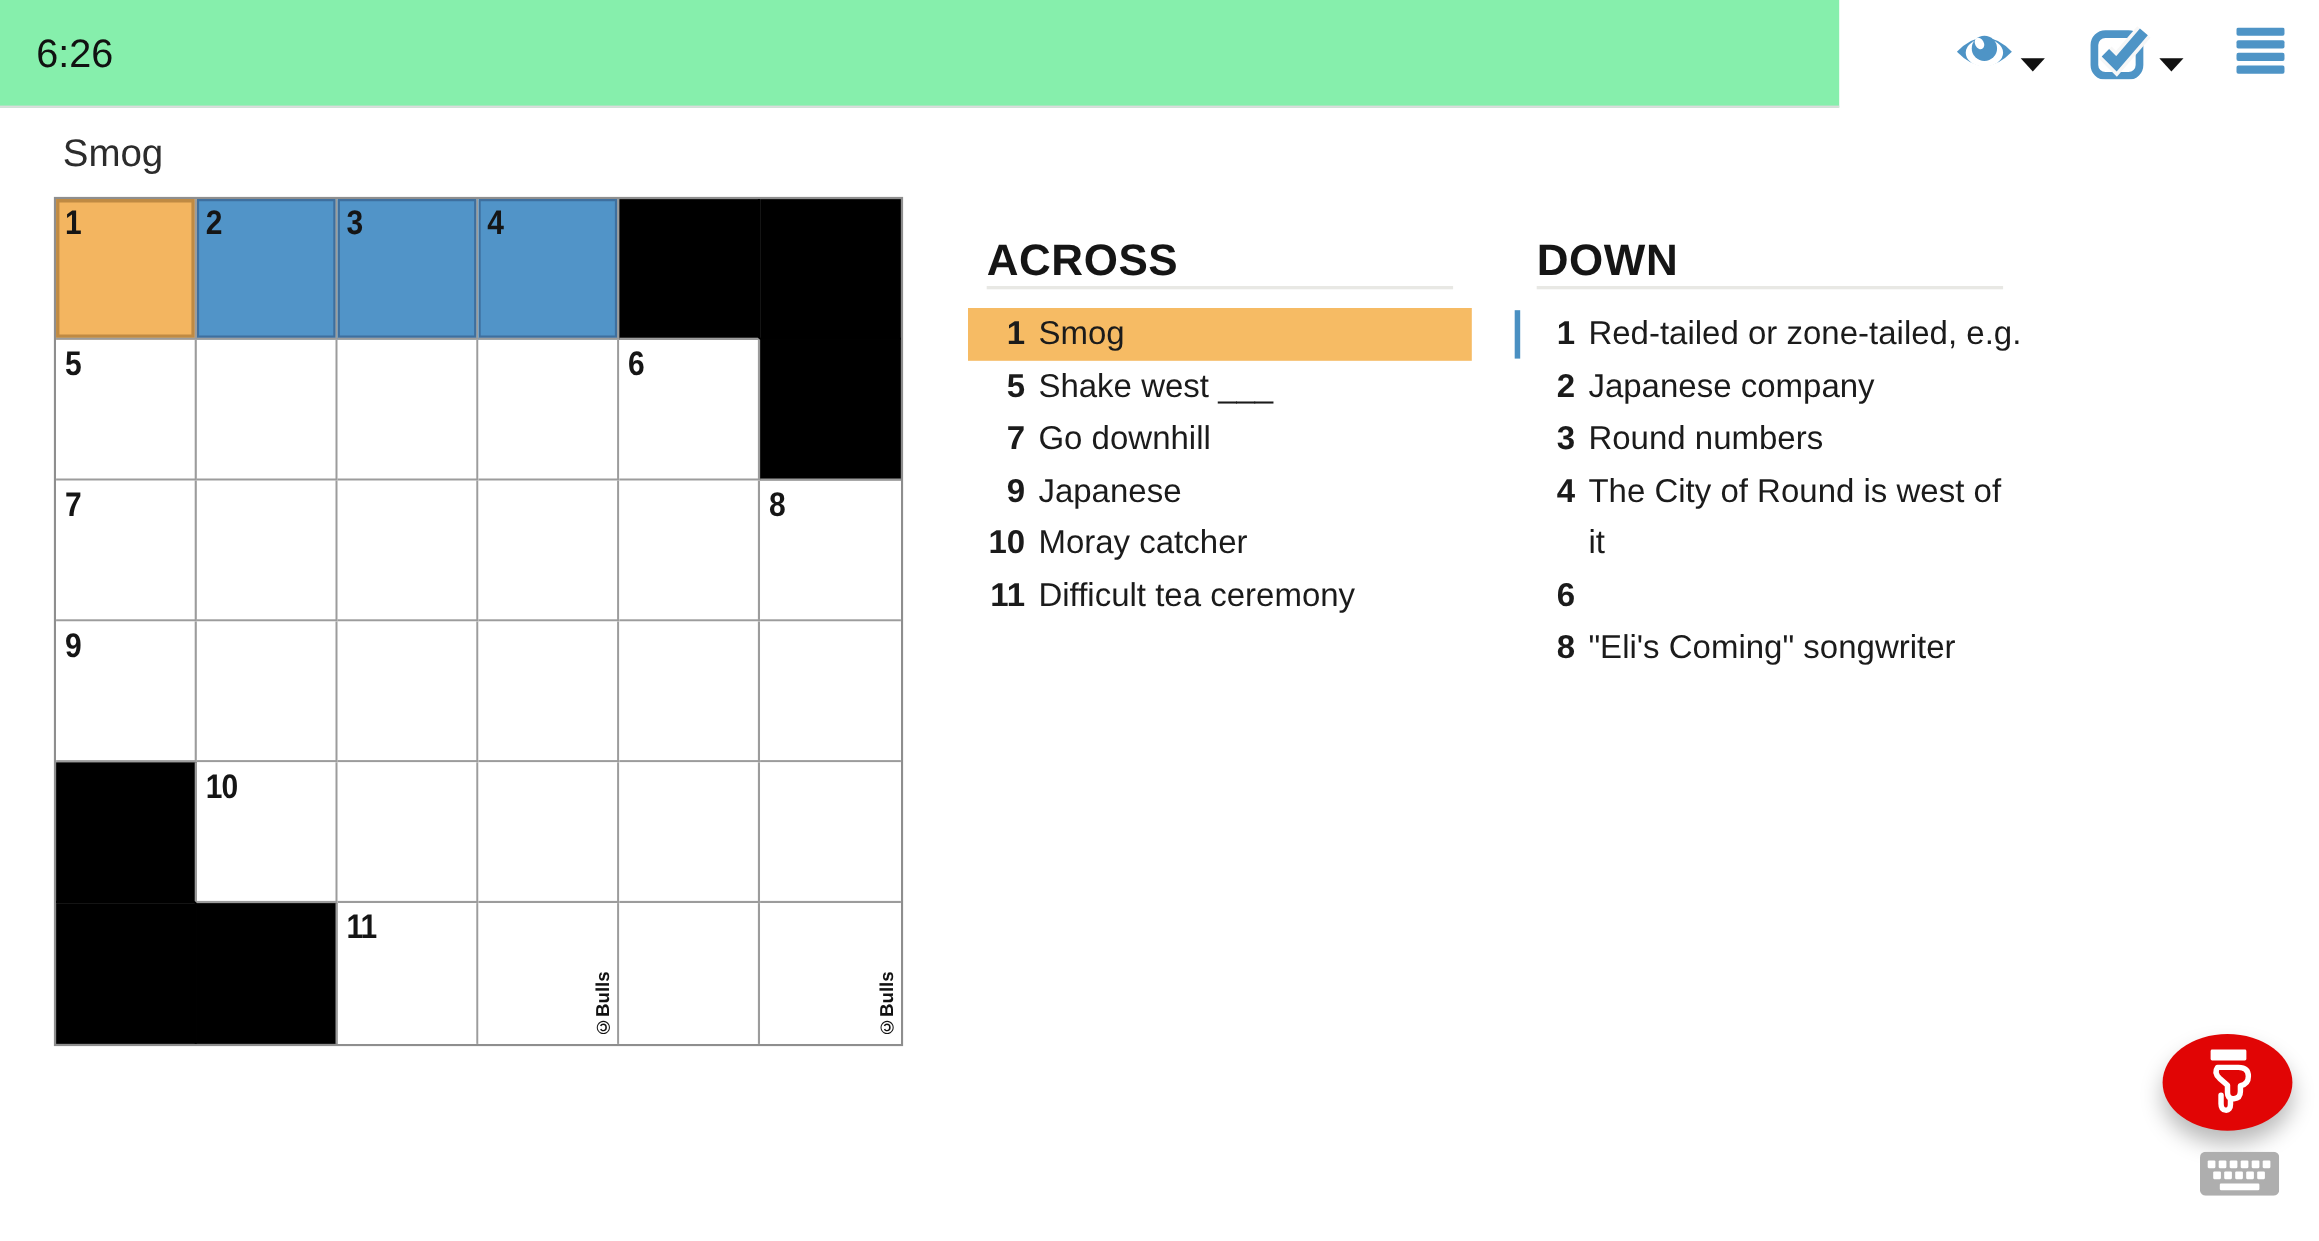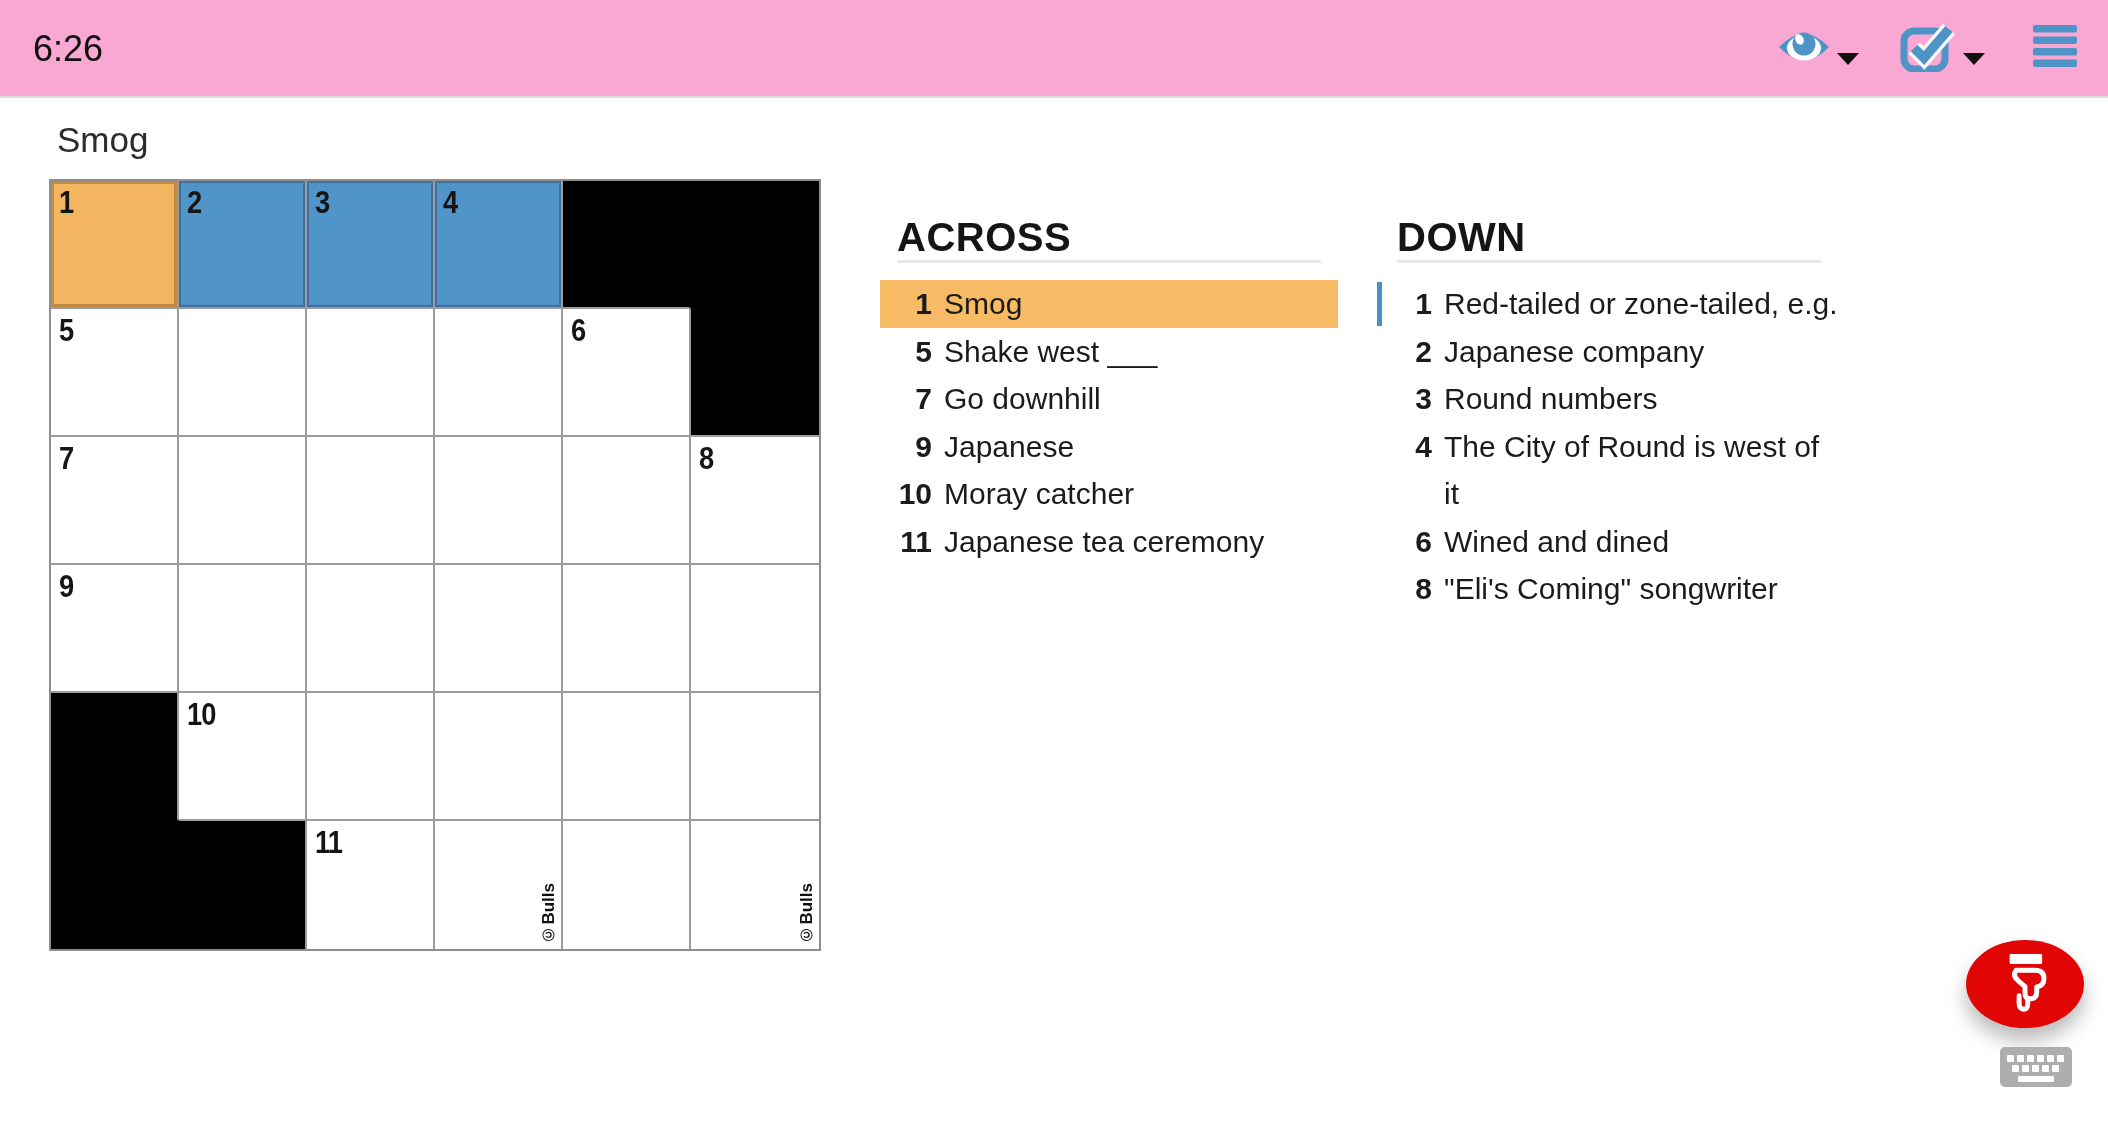--- a/index.html
+++ b/index.html
@@ -2,22 +2,22 @@
 <html><head>
 <meta charset="utf-8">
 <style>
   html,body{margin:0;padding:0;}
   body{
     width:2108px;height:1128px;position:relative;overflow:hidden;
     background:#ffffff;font-family:"Liberation Sans",sans-serif;color:#1b1b1b;
   }
   
   .topbar{
-    position:absolute;left:0;top:0;width:2108px;height:96px;
-    background:#f9a8d4;border-bottom:2px solid #dcdcdc;
+    position:absolute;left:0;top:0;width:1672px;height:96px;
+    background:#86efac;border-bottom:2px solid #dcdcdc;
   }
   .timer{position:absolute;left:33px;top:28px;font-size:36px;color:#111;}
   .iconbtn{position:absolute;top:0;height:96px;background:none;border:none;padding:0;cursor:pointer;display:flex;align-items:center;}
   .btn-reveal{left:1778px;width:80px;}
   .btn-check{left:1900px;width:82px;}
   .btn-menu{left:2033px;width:46px;}
   .caret{width:0;height:0;border-left:11px solid transparent;border-right:11px solid transparent;border-top:12px solid #111;margin-left:7px;margin-top:22px;}
   
   .puzzle-title{position:absolute;left:57px;top:120px;font-size:35px;color:#2c2c2c;}
   
@@ -193,21 +193,21 @@
       <li class="clue">
         <span class="cluenum">9</span>
         <span class="cluetext">Japanese</span>
       </li>
       <li class="clue">
         <span class="cluenum">10</span>
         <span class="cluetext">Moray catcher</span>
       </li>
       <li class="clue">
         <span class="cluenum">11</span>
-        <span class="cluetext">Japanese tea ceremony</span>
+        <span class="cluetext">Difficult tea ceremony</span>
       </li>
     </ol>
 </section>
 
 <section class="clues clues-down">
   <h2>DOWN</h2>
   <ol class="clue-list">
       <li class="clue marked">
         <span class="cluenum">1</span>
         <span class="cluetext">Red-tailed or zone-tailed, e.g.</span>
@@ -219,21 +219,20 @@
       <li class="clue">
         <span class="cluenum">3</span>
         <span class="cluetext">Round numbers</span>
       </li>
       <li class="clue">
         <span class="cluenum">4</span>
         <span class="cluetext">The City of Round is west of it</span>
       </li>
       <li class="clue">
         <span class="cluenum">6</span>
-        <span class="cluetext">Wined and dined</span>
       </li>
       <li class="clue">
         <span class="cluenum">8</span>
         <span class="cluetext">"Eli's Coming" songwriter</span>
       </li>
     </ol>
 </section>
 
 <button class="fab">
   <span>

